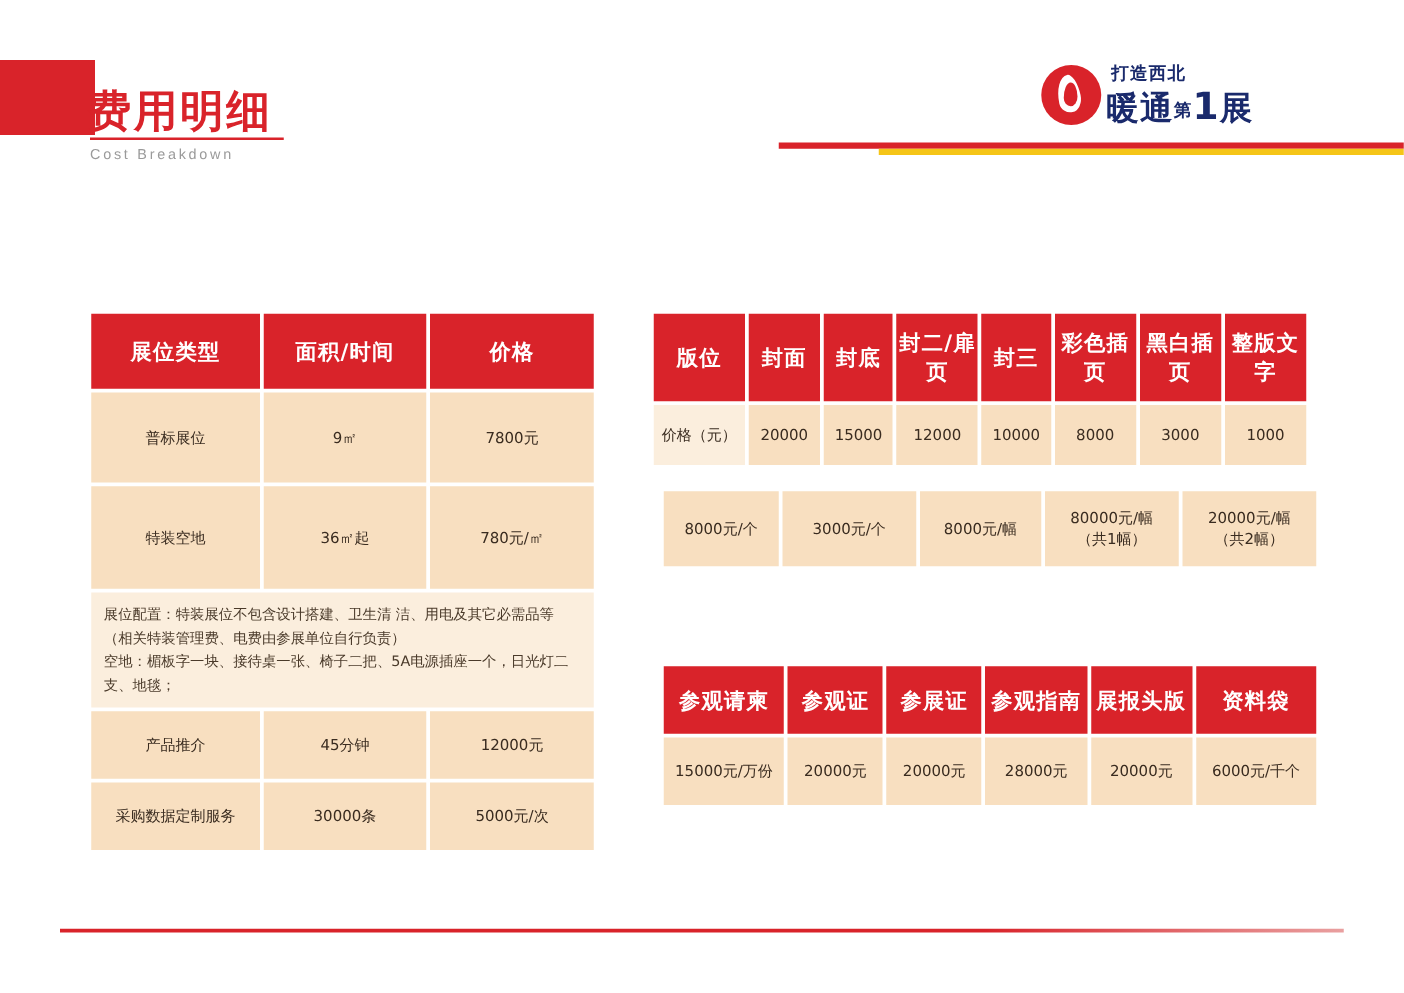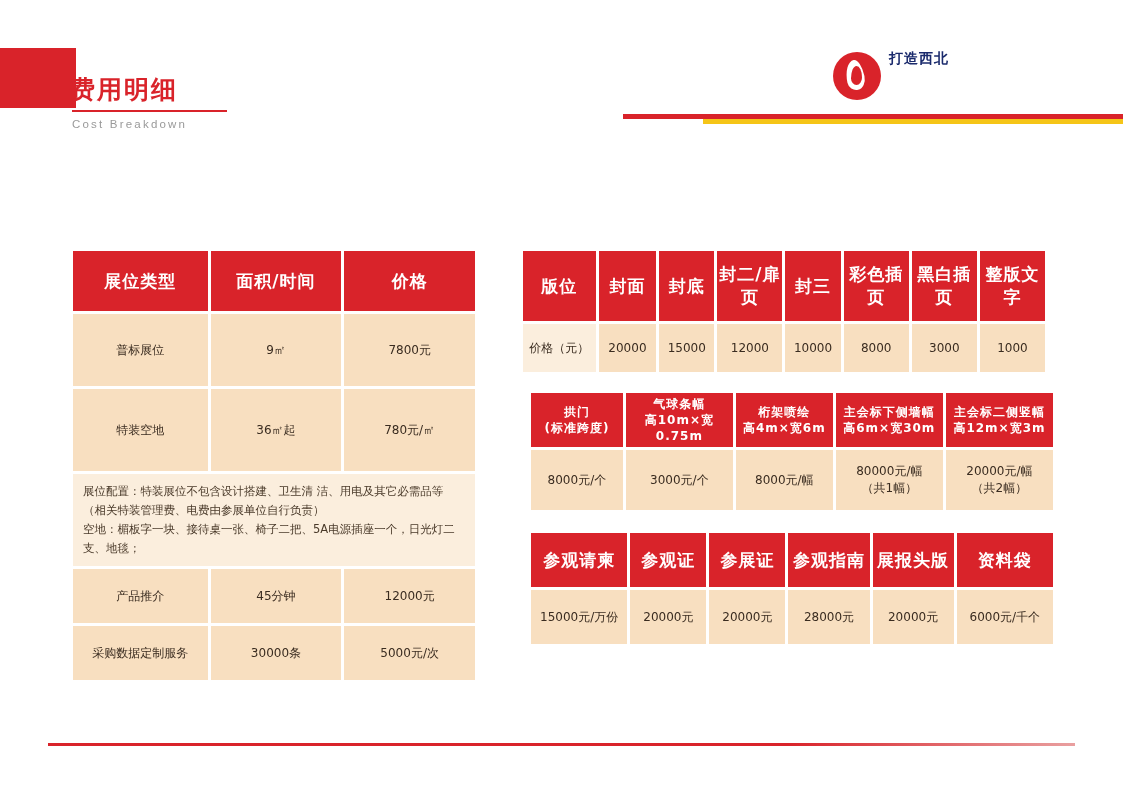--- a/index.html
+++ b/index.html
@@ -29,21 +29,21 @@
     background: #d9232a;
   }
   .title-zone {
     position: absolute;
     left: 70px;
     top: 74px;
     width: 330px;
   }
   .title-cn {
     font-family: "DejaVu Sans", "Liberation Sans", sans-serif;
-    font-size: 25px;
+    font-size: 35px;
     font-weight: bold;
     color: #d9232a;
     letter-spacing: 2px;
     line-height: 32px;
     margin: 0;
   }
   .title-rule {
     width: 155px;
     height: 2px;
     background: #d9232a;
@@ -246,20 +246,23 @@
     <div class="title-rule"></div>
     <p class="title-en">Cost Breakdown</p>
   </div>
 
   <div class="logo-zone">
     <div class="logo-flame">
       <div class="inner"></div>
       <div class="inner2"></div>
     </div>
     <div class="logo-text-top">打造西北</div>
+    <div class="logo-text-main">
+      <span>暖通</span><span class="small">第</span><span class="big-num">1</span><span>展</span>
+    </div>
   </div>
 
   <div class="header-bars">
     <div class="bar-red"></div>
     <div class="bar-yellow"></div>
   </div>
 
   <div class="left-table">
     <table>
       <colgroup>
@@ -345,42 +348,20 @@
     <table>
       <colgroup>
         <col style="width:18%">
           <col style="width:21%">
           <col style="width:19%">
         <col style="width:21%">
           <col style="width:21%">
       </colgroup>
       <tbody>
         <tr>
-          <td class="hdr">
-            <div>拱门</div>
-            <div>(标准跨度)</div>
-          </td>
-          <td class="hdr">
-            <div>气球条幅</div>
-            <div>高10m×宽0.75m</div>
-          </td>
-          <td class="hdr">
-            <div>桁架喷绘</div>
-            <div>高4m×宽6m</div>
-          </td>
-          <td class="hdr">
-            <div>主会标下侧墙幅</div>
-            <div>高6m×宽30m</div>
-          </td>
-          <td class="hdr">
-            <div>主会标二侧竖幅</div>
-            <div>高12m×宽3m</div>
-          </td>
-        </tr>
-        <tr>
           <td class="cell">
             <div>8000元/个</div>
             <div></div>
           </td>
           <td class="cell">
             <div>3000元/个</div>
             <div></div>
           </td>
           <td class="cell">
             <div>8000元/幅</div>

